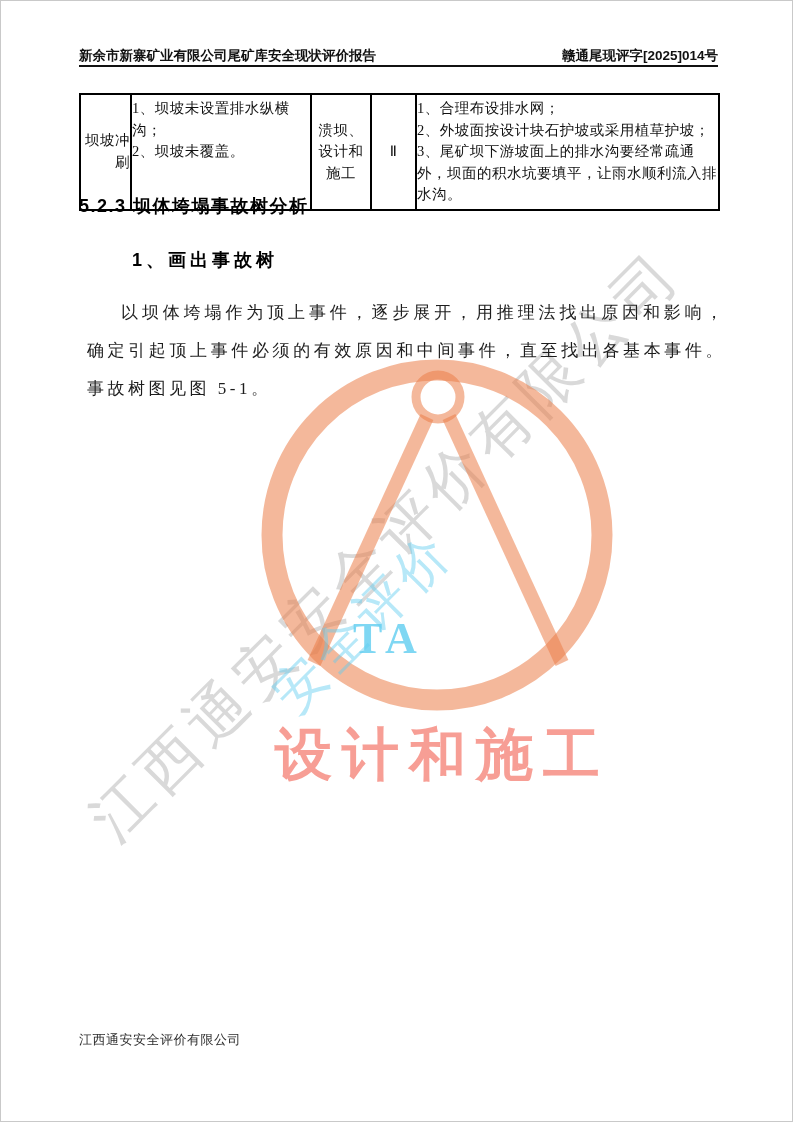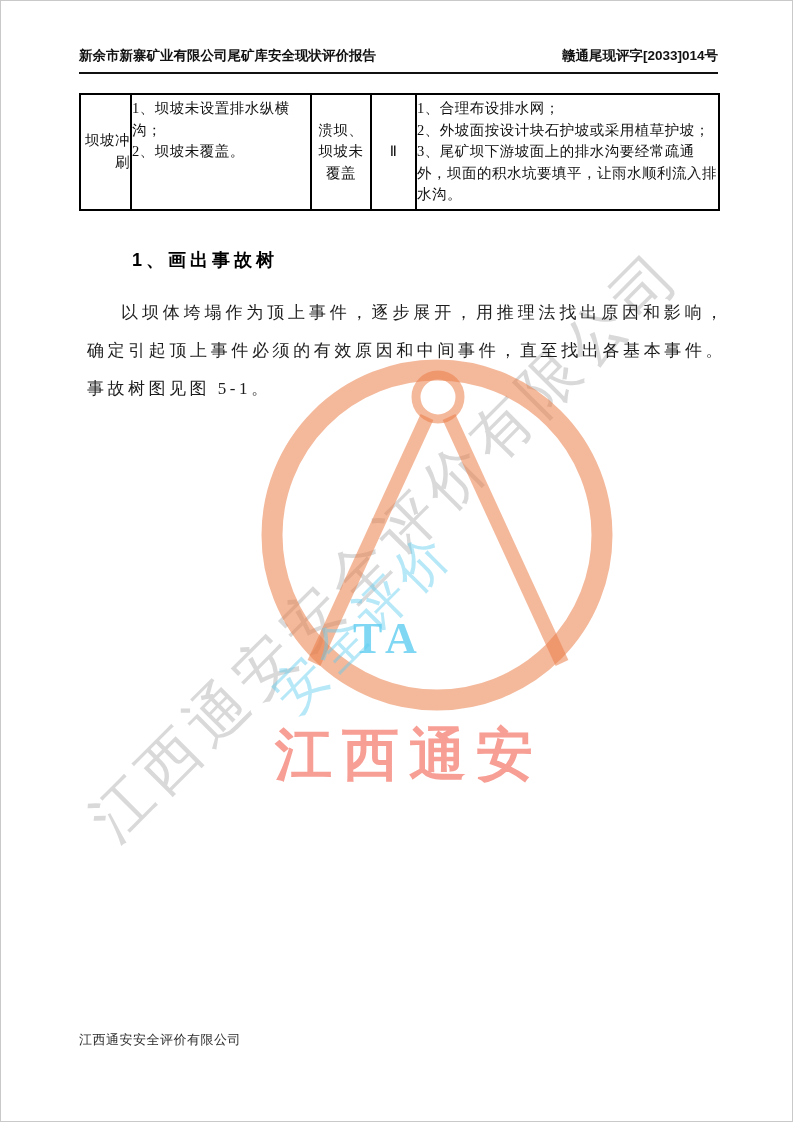--- a/index.html
+++ b/index.html
@@ -34,21 +34,21 @@
     left:274px;top:716px;
     font-family:"Liberation Sans", sans-serif;font-weight:bold;
     font-size:57px;letter-spacing:10px;white-space:nowrap;
     color:rgba(240,78,62,0.55);
   }
   
   .content{position:absolute;inset:0;z-index:1;}
   .header{
     position:absolute;left:78px;top:46px;width:639px;
     display:flex;justify-content:space-between;align-items:flex-end;
-    padding-bottom:7px;border-bottom:2.5px solid #111;
+    border-bottom:2.5px solid #111;
     font-family:"Liberation Sans", sans-serif;font-weight:bold;font-size:13.5px;color:#111;
   }
   table.risk{
     position:absolute;left:78px;top:92px;width:639px;height:91px;
     border-collapse:collapse;table-layout:fixed;
   }
   table.risk td{
     border:2px solid #000;font-size:14.5px;line-height:21.5px;
     padding:3px 0;color:#111;letter-spacing:0.5px;
   }
@@ -93,51 +93,52 @@
 
   <svg class="wm wm-logo" viewBox="0 0 362 368">
     <circle cx="181" cy="184" r="165" fill="none" stroke="rgba(235,125,72,0.55)" stroke-width="21"></circle>
     <circle cx="182" cy="46" r="22" fill="none" stroke="rgba(235,125,72,0.55)" stroke-width="9"></circle>
     <line x1="171" y1="66" x2="58" y2="312" stroke="rgba(235,125,72,0.55)" stroke-width="14"></line>
     <line x1="193" y1="66" x2="306" y2="312" stroke="rgba(235,125,72,0.55)" stroke-width="14"></line>
   </svg>
 
   <div class="wm wm-diag-accent">安全评价</div>
   <div class="wm wm-monogram">TA</div>
-  <div class="wm wm-brand">江西通安</div>
+  <div class="wm wm-brand">设计和施工</div>
 
   <div class="content">
 
     <div class="header">
       <span>新余市新寨矿业有限公司尾矿库安全现状评价报告</span>
-      <span>赣通尾现评字[2033]014号</span>
+      <span>赣通尾现评字[2025]014号</span>
     </div>
 
     <table class="risk">
       <colgroup>
         <col style="width:51px">
           <col style="width:180px">
           <col style="width:60px">
           <col style="width:45px">
           <col style="width:303px">
       </colgroup>
       <tbody>
           <tr>
         <td class="c-hazard">坝坡冲刷</td>
         <td class="c-issues">1、坝坡未设置排水纵横沟；
 2、坝坡未覆盖。</td>
-        <td class="c-conseq">溃坝、坝坡未覆盖</td>
+        <td class="c-conseq">溃坝、设计和施工</td>
         <td class="c-level">Ⅱ</td>
         <td class="c-measures">1、合理布设排水网；
 2、外坡面按设计块石护坡或采用植草护坡；
 3、尾矿坝下游坡面上的排水沟要经常疏通外，坝面的积水坑要填平，让雨水顺利流入排水沟。</td>
       </tr>
     </tbody>
       </table>
 
+    <h2 class="sec-heading">5.2.3 坝体垮塌事故树分析</h2>
     <h3 class="sub-heading">1、画出事故树</h3>
 
     <p id="para1" class="para">以坝体垮塌作为顶上事件，逐步展开，用推理法找出原因和影响，确定引起顶上事件必须的有效原因和中间事件，直至找出各基本事件。事故树图见图 5-1。</p>
 
     <div class="footer">
       <span class="company">江西通安安全评价有限公司</span>
     </div>
 
   </div>
 </div>

